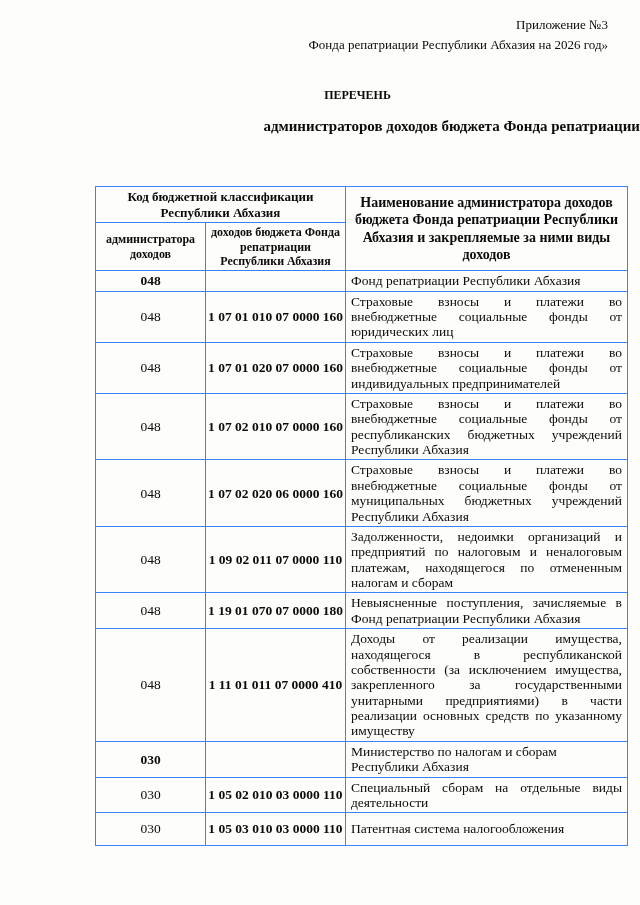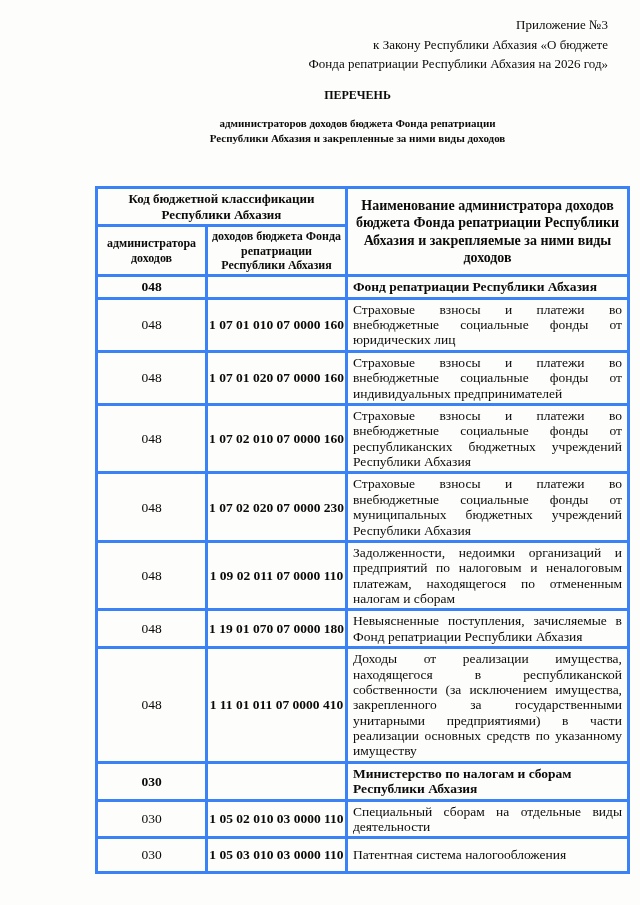--- a/index.html
+++ b/index.html
@@ -26,71 +26,69 @@
   .doc-title {
     position: absolute;
     top: 88px; left: 75px; width: 565px;
     text-align: center;
     font-size: 12px;
     font-weight: bold;
   }
   .doc-subtitle {
     position: absolute;
     top: 116px; left: 75px; width: 565px;
-    text-align: center;
-    font-size: 11px;
+    text-align: right;
+    font-size: 15px;
     font-weight: bold;
     line-height: 1.4;
   }
   table.doc-table {
     position: absolute;
     top: 186px; left: 95px;
     width: 532px;
     border-collapse: collapse;
     table-layout: fixed;
   }
   .doc-table th, .doc-table td {
-    border: 3px solid #3b82f6;
+    border: 1px solid #3b82f6;
     vertical-align: middle;
   }
   .doc-table th {
     font-weight: bold;
     text-align: center;
     padding: 2px 3px;
   }
   .th-group { font-size: 13px; line-height: 1.2; }
   .th-name  { font-size: 14px; line-height: 1.25; padding: 2px 6px; }
   .th-sub   { font-size: 12px; line-height: 1.2; }
   .doc-table td {
     font-size: 13.5px;
     line-height: 1.14;
     margin-top: 13px;
   }
   .td-admin { text-align: center; padding: 2px 2px; }
   .td-code  { text-align: center; font-weight: bold; padding: 8px 1px; white-space: nowrap; font-size: 13px; }
   .td-name  { text-align: justify; padding: 2px 5px; }
   tr.section .td-admin { font-weight: bold; }
-  tr.section .td-name  { font-weight: bold; text-align: left; }
+  tr.section .td-name  { font-weight: normal; text-align: left; }
 </style>
 </head>
 <body>
 
 <div class="page">
 
   <div class="appendix">
     <div>Приложение №3</div>
-    <div>к Закону Республики Абхазия «О бюджете</div>
     <div>Фонда репатриации Республики Абхазия на 2026 год»</div>
   </div>
 
   <div class="doc-title">ПЕРЕЧЕНЬ</div>
 
   <div class="doc-subtitle">
     <div>администраторов доходов бюджета Фонда репатриации</div>
-    <div>Республики Абхазия и закрепленные за ними виды доходов</div>
   </div>
 
   <table class="doc-table">
     <colgroup>
       <col style="width:110px">
       <col style="width:140px">
       <col style="width:282px">
     </colgroup>
     <thead>
       <tr>
@@ -118,21 +116,21 @@
           <td class="td-code">1 07 01 020 07 0000 160</td>
           <td class="td-name">Страховые взносы и платежи во внебюджетные социальные фонды от индивидуальных предпринимателей</td>
         </tr>
         <tr>
           <td class="td-admin">048</td>
           <td class="td-code">1 07 02 010 07 0000 160</td>
           <td class="td-name">Страховые взносы и платежи во внебюджетные социальные фонды от республиканских бюджетных учреждений Республики Абхазия</td>
         </tr>
         <tr>
           <td class="td-admin">048</td>
-          <td class="td-code">1 07 02 020 07 0000 230</td>
+          <td class="td-code">1 07 02 020 06 0000 160</td>
           <td class="td-name">Страховые взносы и платежи во внебюджетные социальные фонды от муниципальных бюджетных учреждений Республики Абхазия</td>
         </tr>
         <tr>
           <td class="td-admin">048</td>
           <td class="td-code">1 09 02 011 07 0000 110</td>
           <td class="td-name">Задолженности, недоимки организаций и предприятий по налоговым и неналоговым платежам, находящегося по отмененным налогам и сборам</td>
         </tr>
         <tr>
           <td class="td-admin">048</td>
           <td class="td-code">1 19 01 070 07 0000 180</td>

